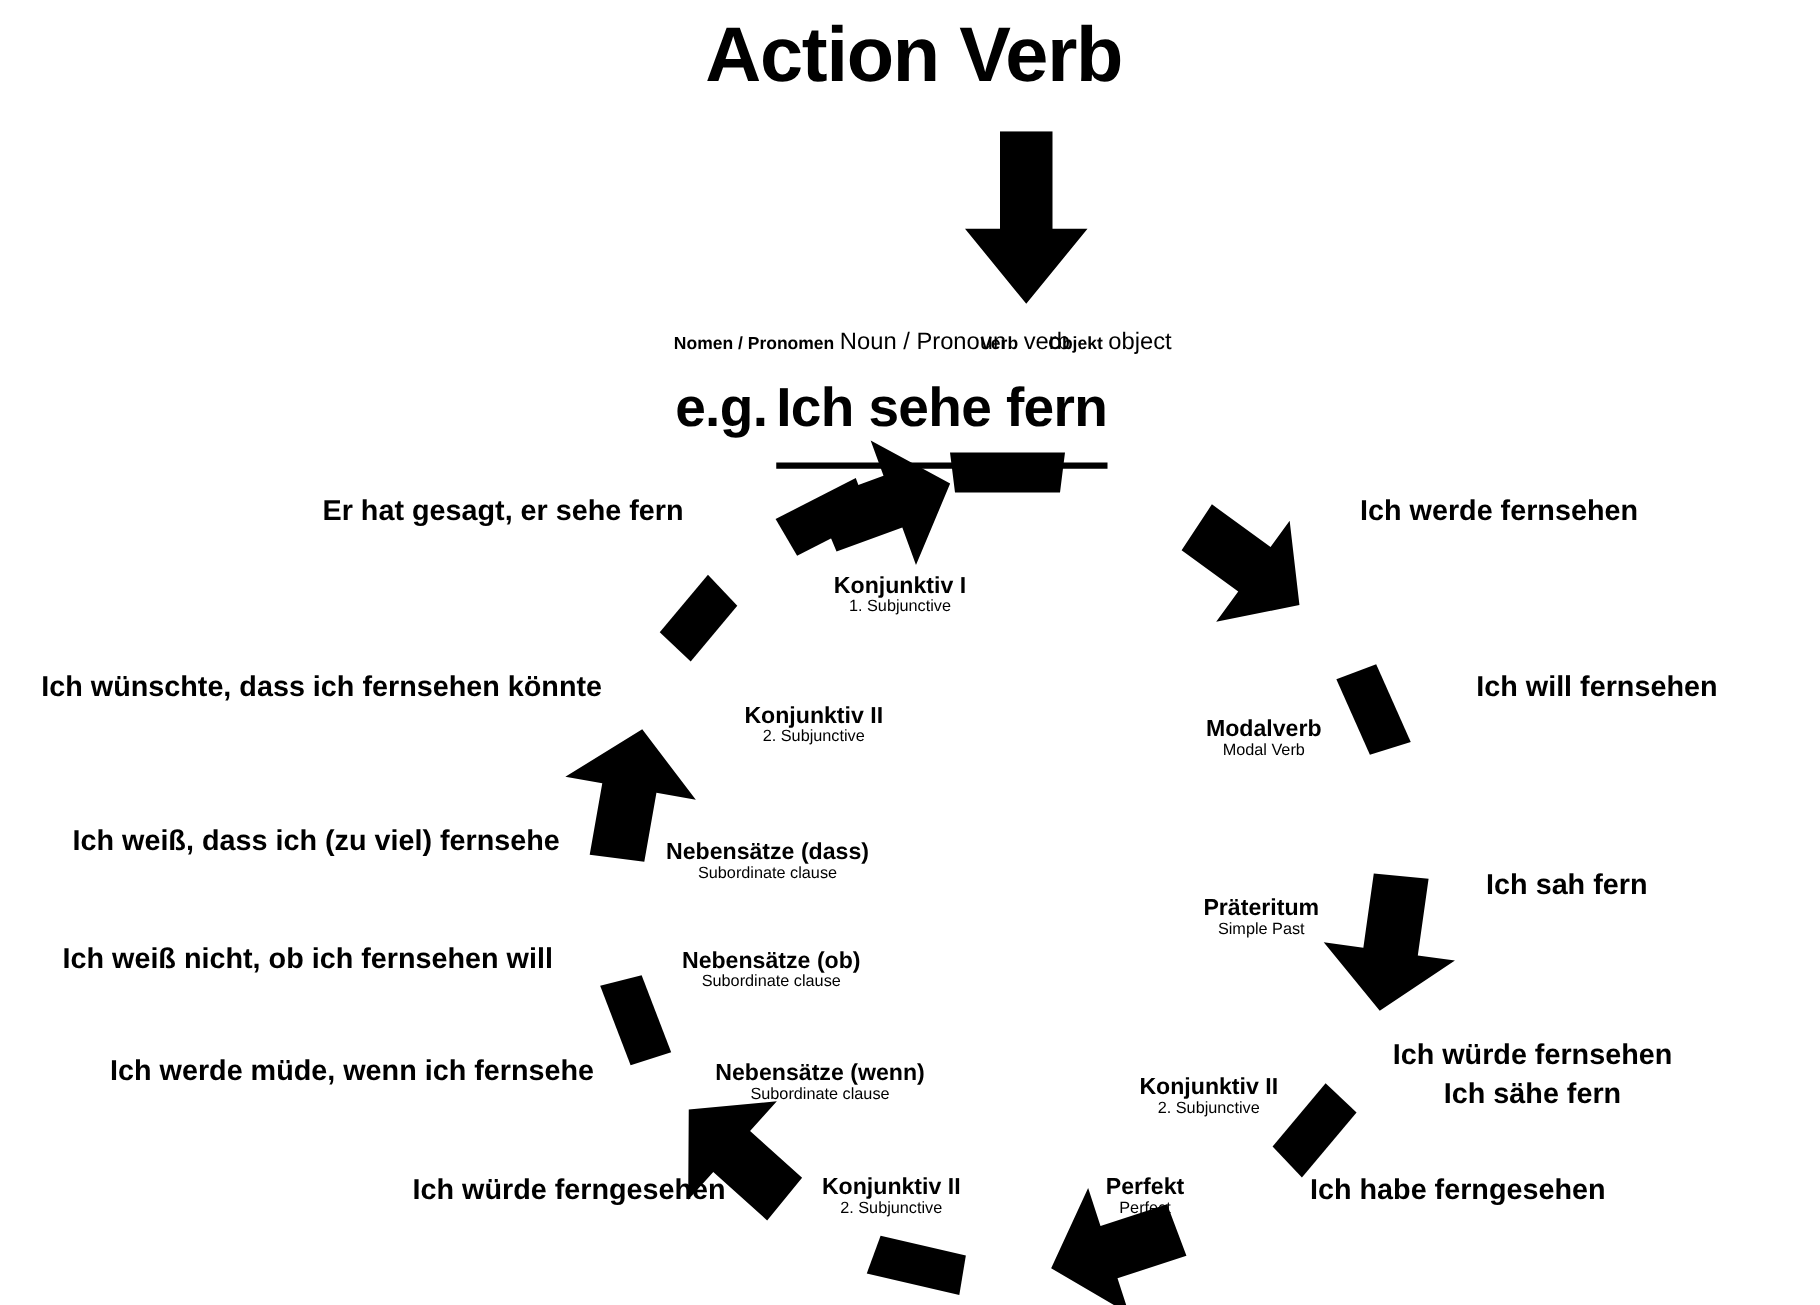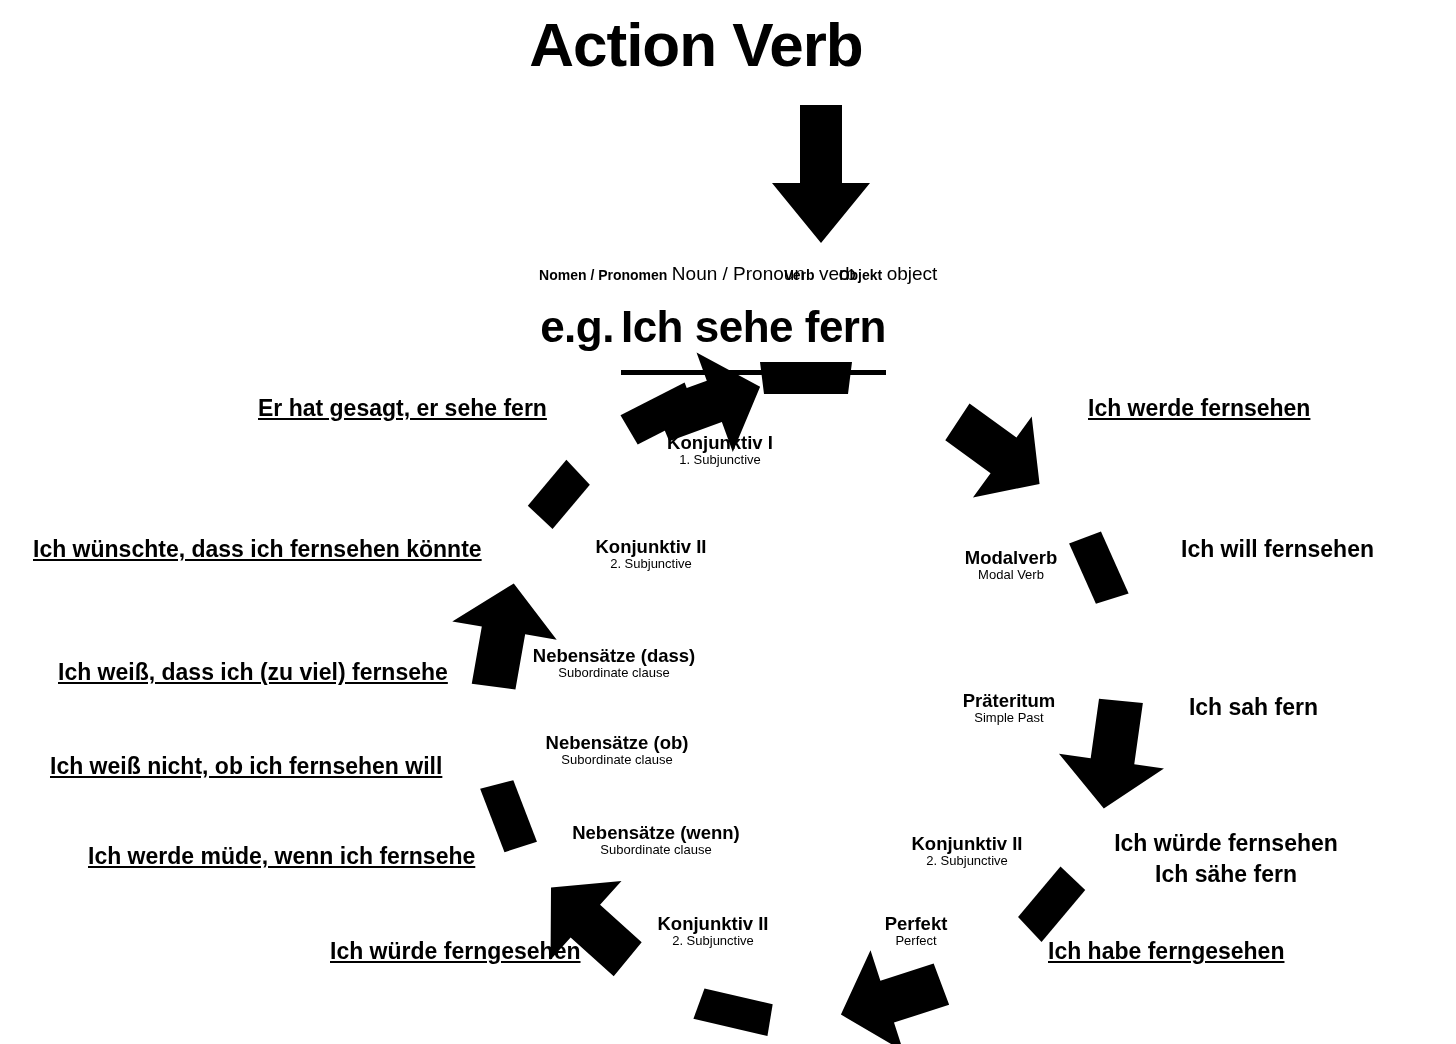--- a/index.html
+++ b/index.html
@@ -6,47 +6,47 @@
   body{width:1456px;height:1044px;position:relative;overflow:hidden;
        font-family:"Liberation Sans","DejaVu Sans",sans-serif;color:#000;}
 
   #stage{position:absolute;left:0;top:0;width:1456px;height:1044px;}
 
   .abs{position:absolute;}
 
   
   #title{
     position:absolute;left:0;top:14px;width:1352px;text-align:center;
-    font-size:62px;font-weight:bold;letter-spacing:-1px;line-height:1;
+    font-size:62px;font-weight:bold;letter-spacing:-1px;line-height:1;padding-left:35px;
   }
   #title-inner{display:inline-block;transform:translateX(20px);}
 
   
   .pos{position:absolute;text-align:center;line-height:1.12;}
   .pos .de{font-size:14px;font-weight:bold;white-space:nowrap;}
   .pos .en{font-size:19px;font-weight:normal;white-space:nowrap;}
 
   
   #example{
     position:absolute;left:0;top:305px;width:1456px;text-align:center;
     font-size:44px;font-weight:bold;line-height:1;letter-spacing:-0.5px;
   }
   #example .wrap{display:inline-block;transform:translateX(-15px);}
   #example .eg{}
   #example .sentence{border-bottom:5px solid #000;padding-bottom:19px;margin-left:7px;}
 
   
-  .inner{position:absolute;line-height:1.14;white-space:nowrap;}
+  .inner{position:absolute;line-height:1.14;white-space:nowrap;margin-top:25px;}
   .inner .de{font-size:18.5px;font-weight:bold;display:block;}
   .inner .en{font-size:13px;font-weight:normal;display:block;}
   .inner.ctr{text-align:center;}
 
   
   .outer{position:absolute;font-size:23px;font-weight:bold;line-height:1.33;white-space:nowrap;}
-  .outer.lft{text-align:left;text-decoration:underline;}
+  .outer.lft{text-align:left;}
   .outer.rgt{text-align:right;}
   .outer.ctr{text-align:center;}
 
   #ring{position:absolute;left:0;top:0;width:1456px;height:1044px;pointer-events:none;}
 </style>
 </head>
 <body>
 
 <div id="stage">
 

